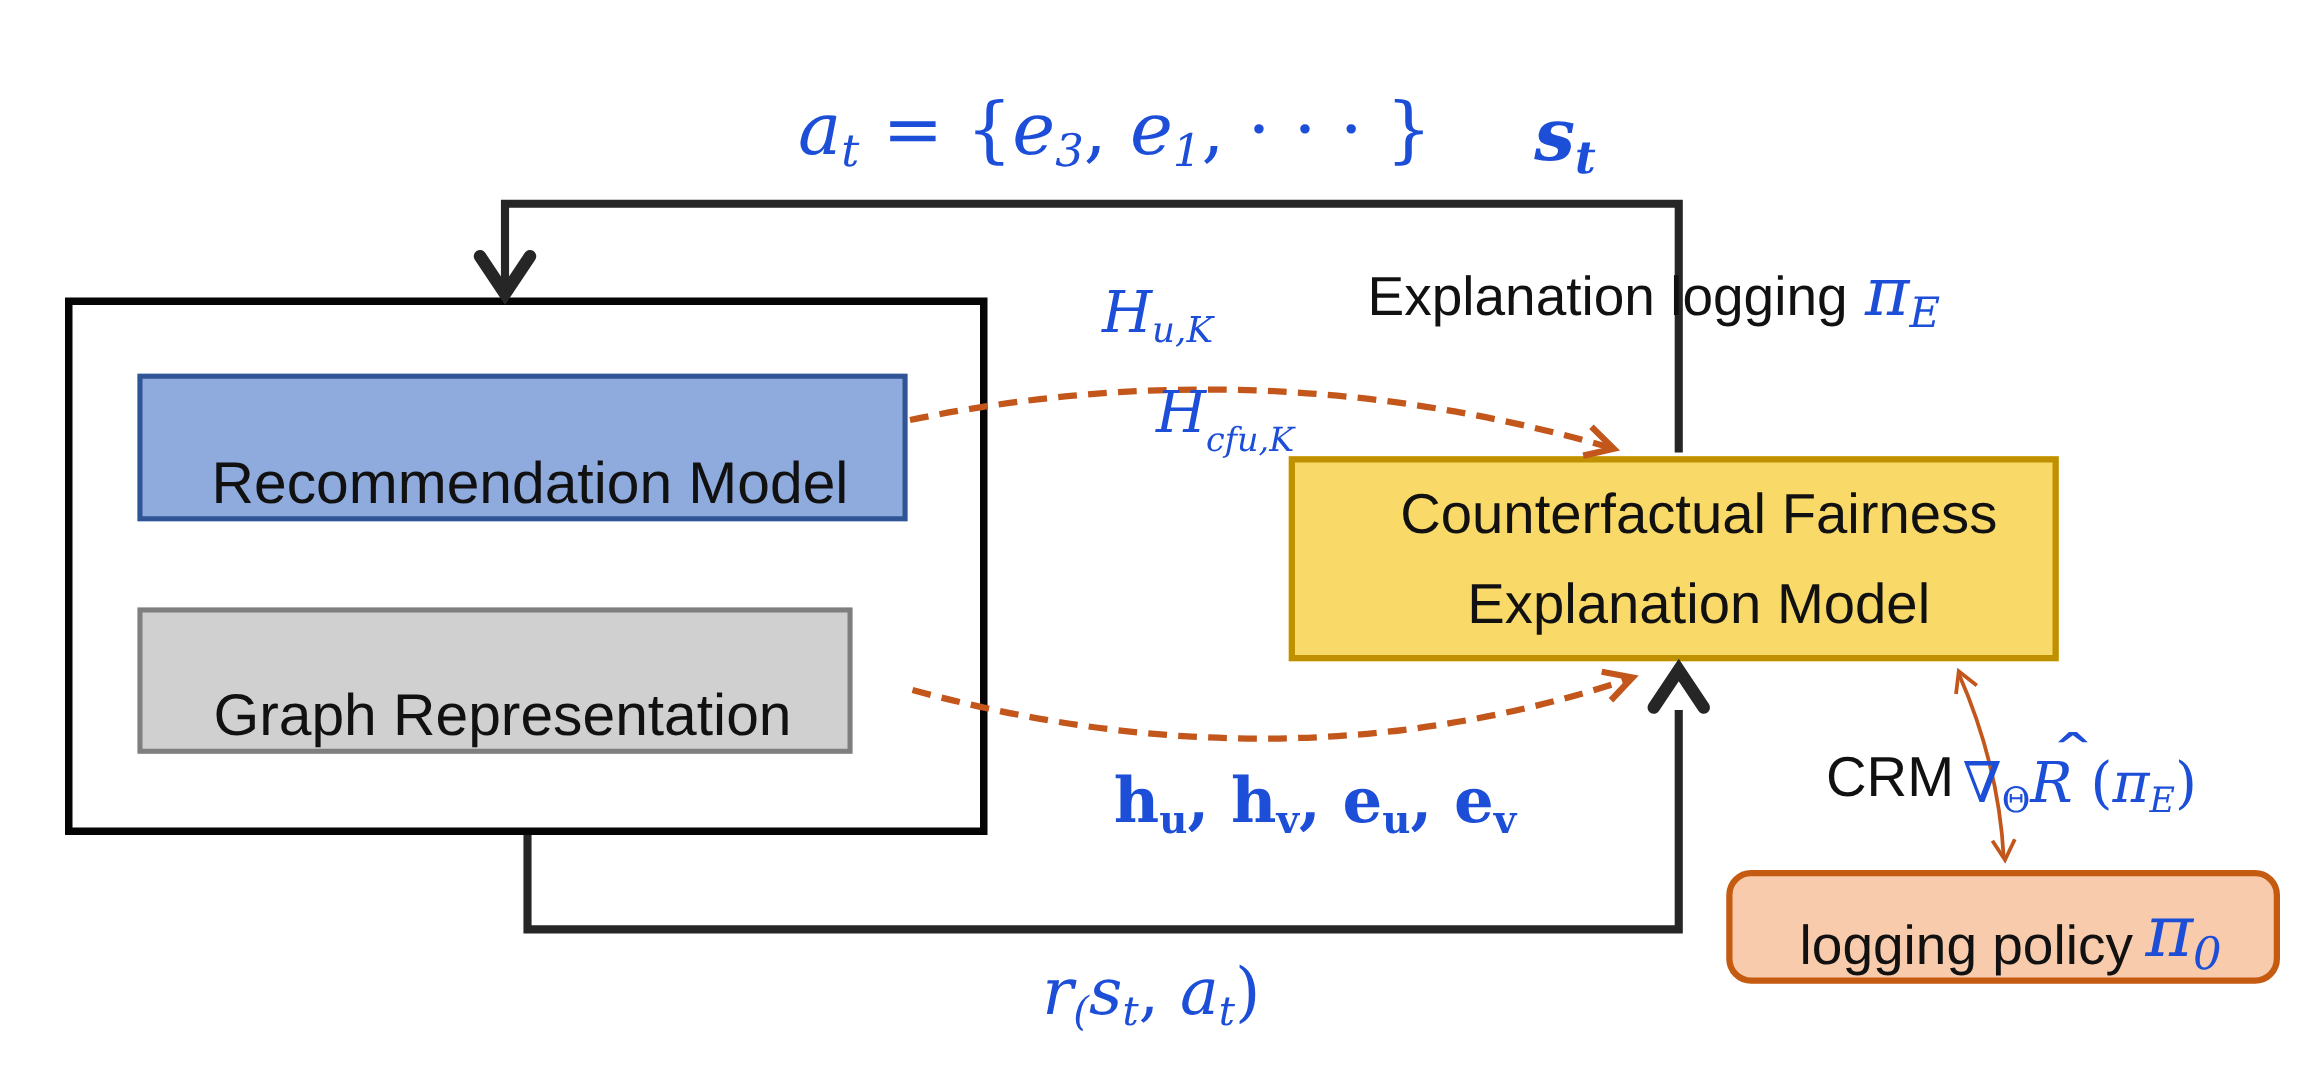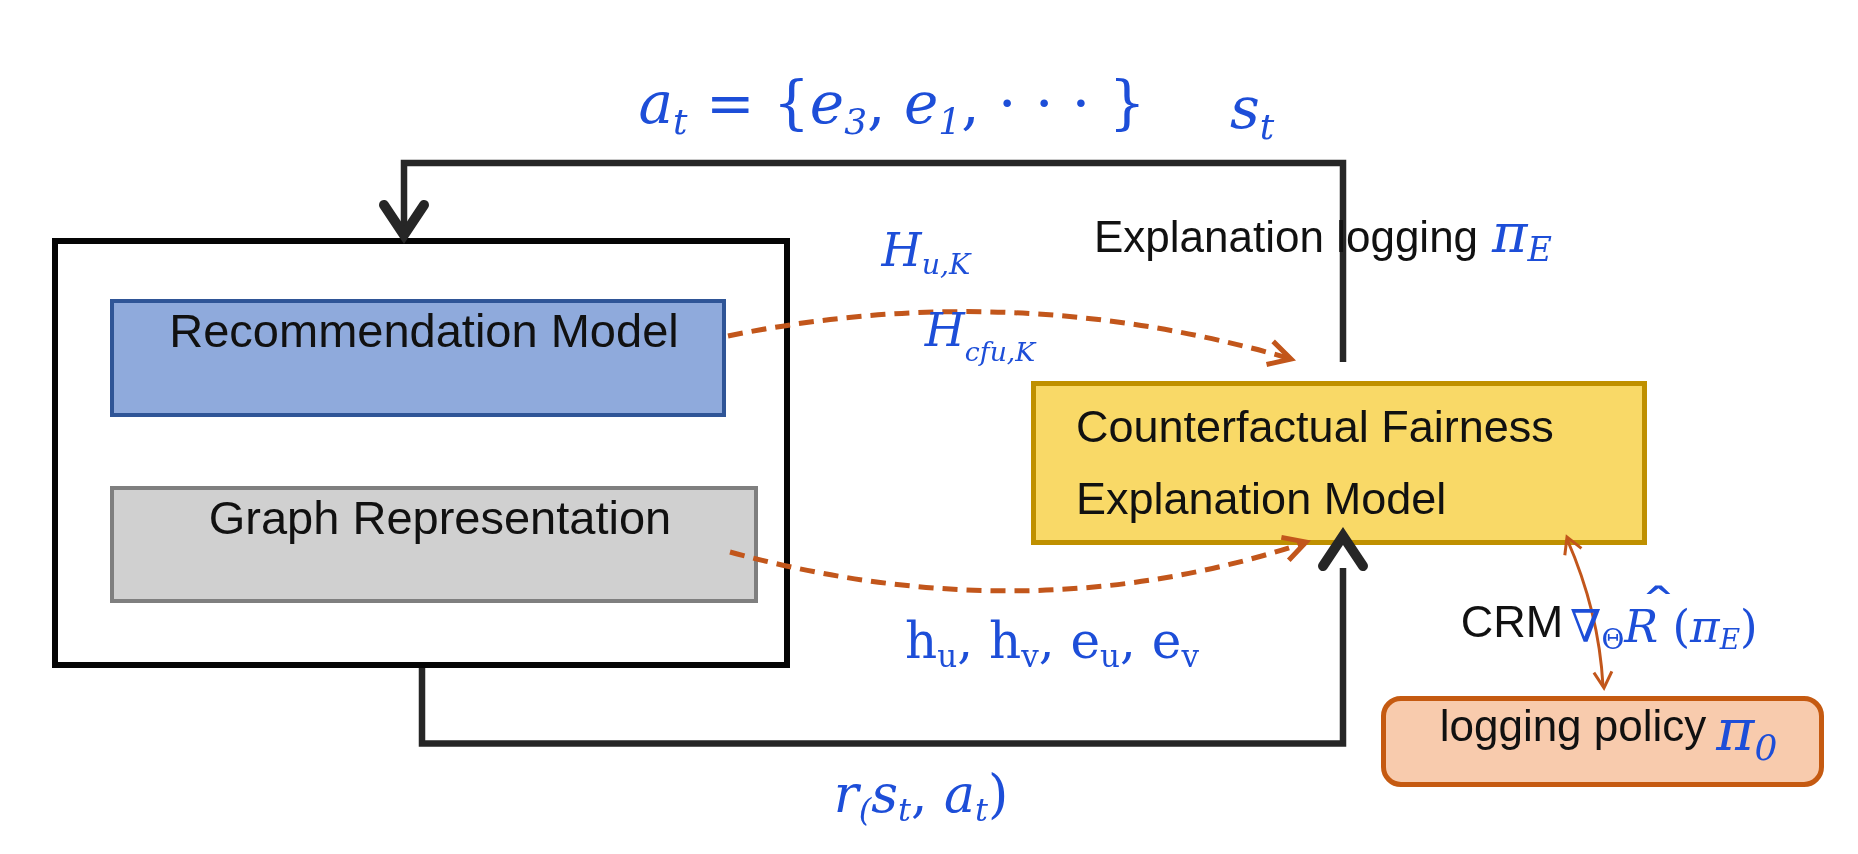--- a/index.html
+++ b/index.html
@@ -3,40 +3,40 @@
 <meta charset="utf-8">
 <style>
   html,body{margin:0;padding:0;background:#ffffff;}
   #canvas{position:relative;width:1858px;height:854px;background:#ffffff;overflow:hidden;
           font-family:"Liberation Sans",sans-serif;color:#111;}
   .abs{position:absolute;}
   .ctr{transform:translate(-50%,-50%);}
   .vctr{transform:translateY(-50%);}
 
   
-  .box{position:absolute;box-sizing:border-box;display:flex;align-items:flex-start;justify-content:center;padding-left:12px;}
+  .box{position:absolute;box-sizing:border-box;display:flex;align-items:flex-end;justify-content:center;padding-left:12px;}
   #outer-box{left:52px;top:238px;width:738px;height:430px;border:6px solid #050505;background:transparent;}
   #rec-box{left:110px;top:299px;width:616px;height:118px;border:4px solid var(--blue-box-border);
            background:var(--blue-box-fill);font-size:47px;}
-  #graph-box{left:110px;top:486px;width:648px;height:117px;border:4px solid var(--gray-box-border);
+  #graph-box{left:110px;top:486px;width:572px;height:117px;border:4px solid var(--gray-box-border);
            background:var(--gray-box-fill);font-size:47px;}
   #cf-box{left:1031px;top:365px;width:616px;height:164px;border:5px solid var(--yellow-box-border);
            background:var(--yellow-box-fill);font-size:45px;flex-direction:column;
-           align-items:flex-start;justify-content:center;padding-left:40px;line-height:1.6;margin-top:16px;}
+           align-items:center;justify-content:center;padding-left:40px;line-height:1.6;}
   #log-box{left:1381px;top:696px;width:443px;height:91px;border:5px solid var(--logging-box-border);
            background:var(--logging-box-fill);border-radius:20px;font-size:44px;gap:10px;}
 
   
   #wires{position:absolute;left:0;top:0;width:1858px;height:854px;pointer-events:none;}
 
   
   .fx{font-family:"DejaVu Serif",serif;font-style:italic;line-height:1;white-space:nowrap;color:#1d4ed8;}
   .fx .tok{display:inline;}
   .fx .tok.up{font-style:normal;}
-  .fx .tok.b{font-weight:normal;}
+  .fx .tok.b{font-weight:bold;}
   .fx .sub{font-size:0.62em;vertical-align:-0.28em;}
   .fx .stack{display:inline-flex;flex-direction:row;align-items:flex-start;
              font-size:0.58em;line-height:0.95;vertical-align:-0.55em;}
   .fx .base.hat{position:relative;}
   .fx .hat-mark{position:absolute;left:0.5em;top:-0.36em;font-style:normal;transform:scaleX(1.7);}
 
   .note{font-size:44px;white-space:nowrap;display:flex;align-items:baseline;}
   .note .fx{margin-left:14px;}
 </style>
 </head>

